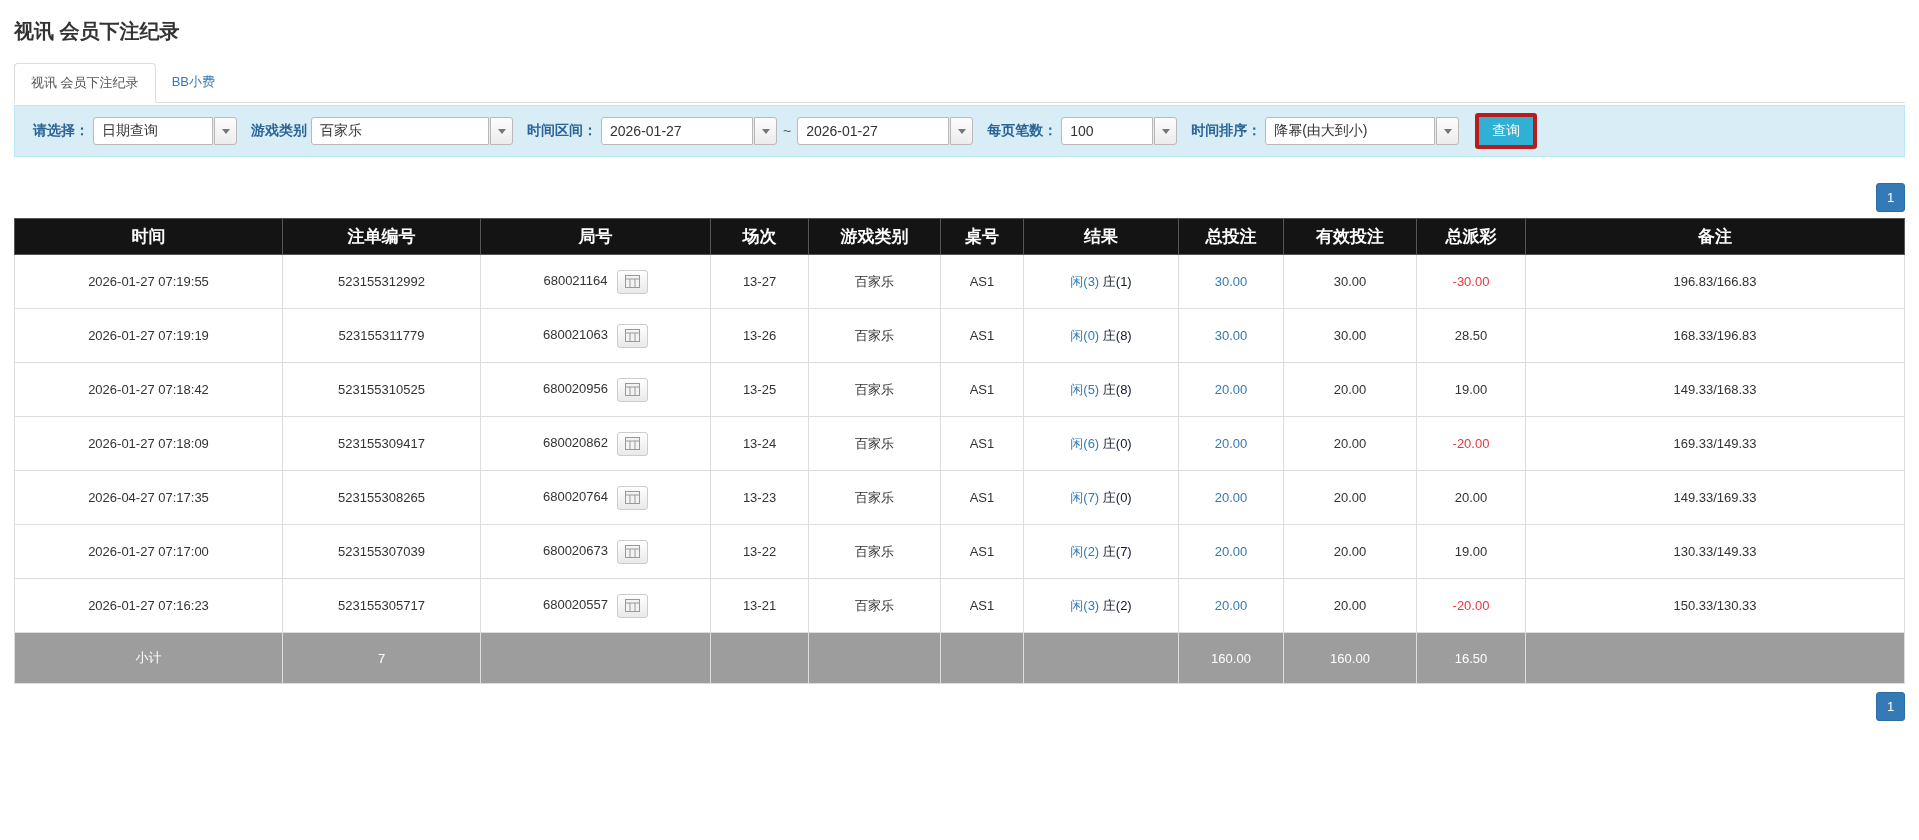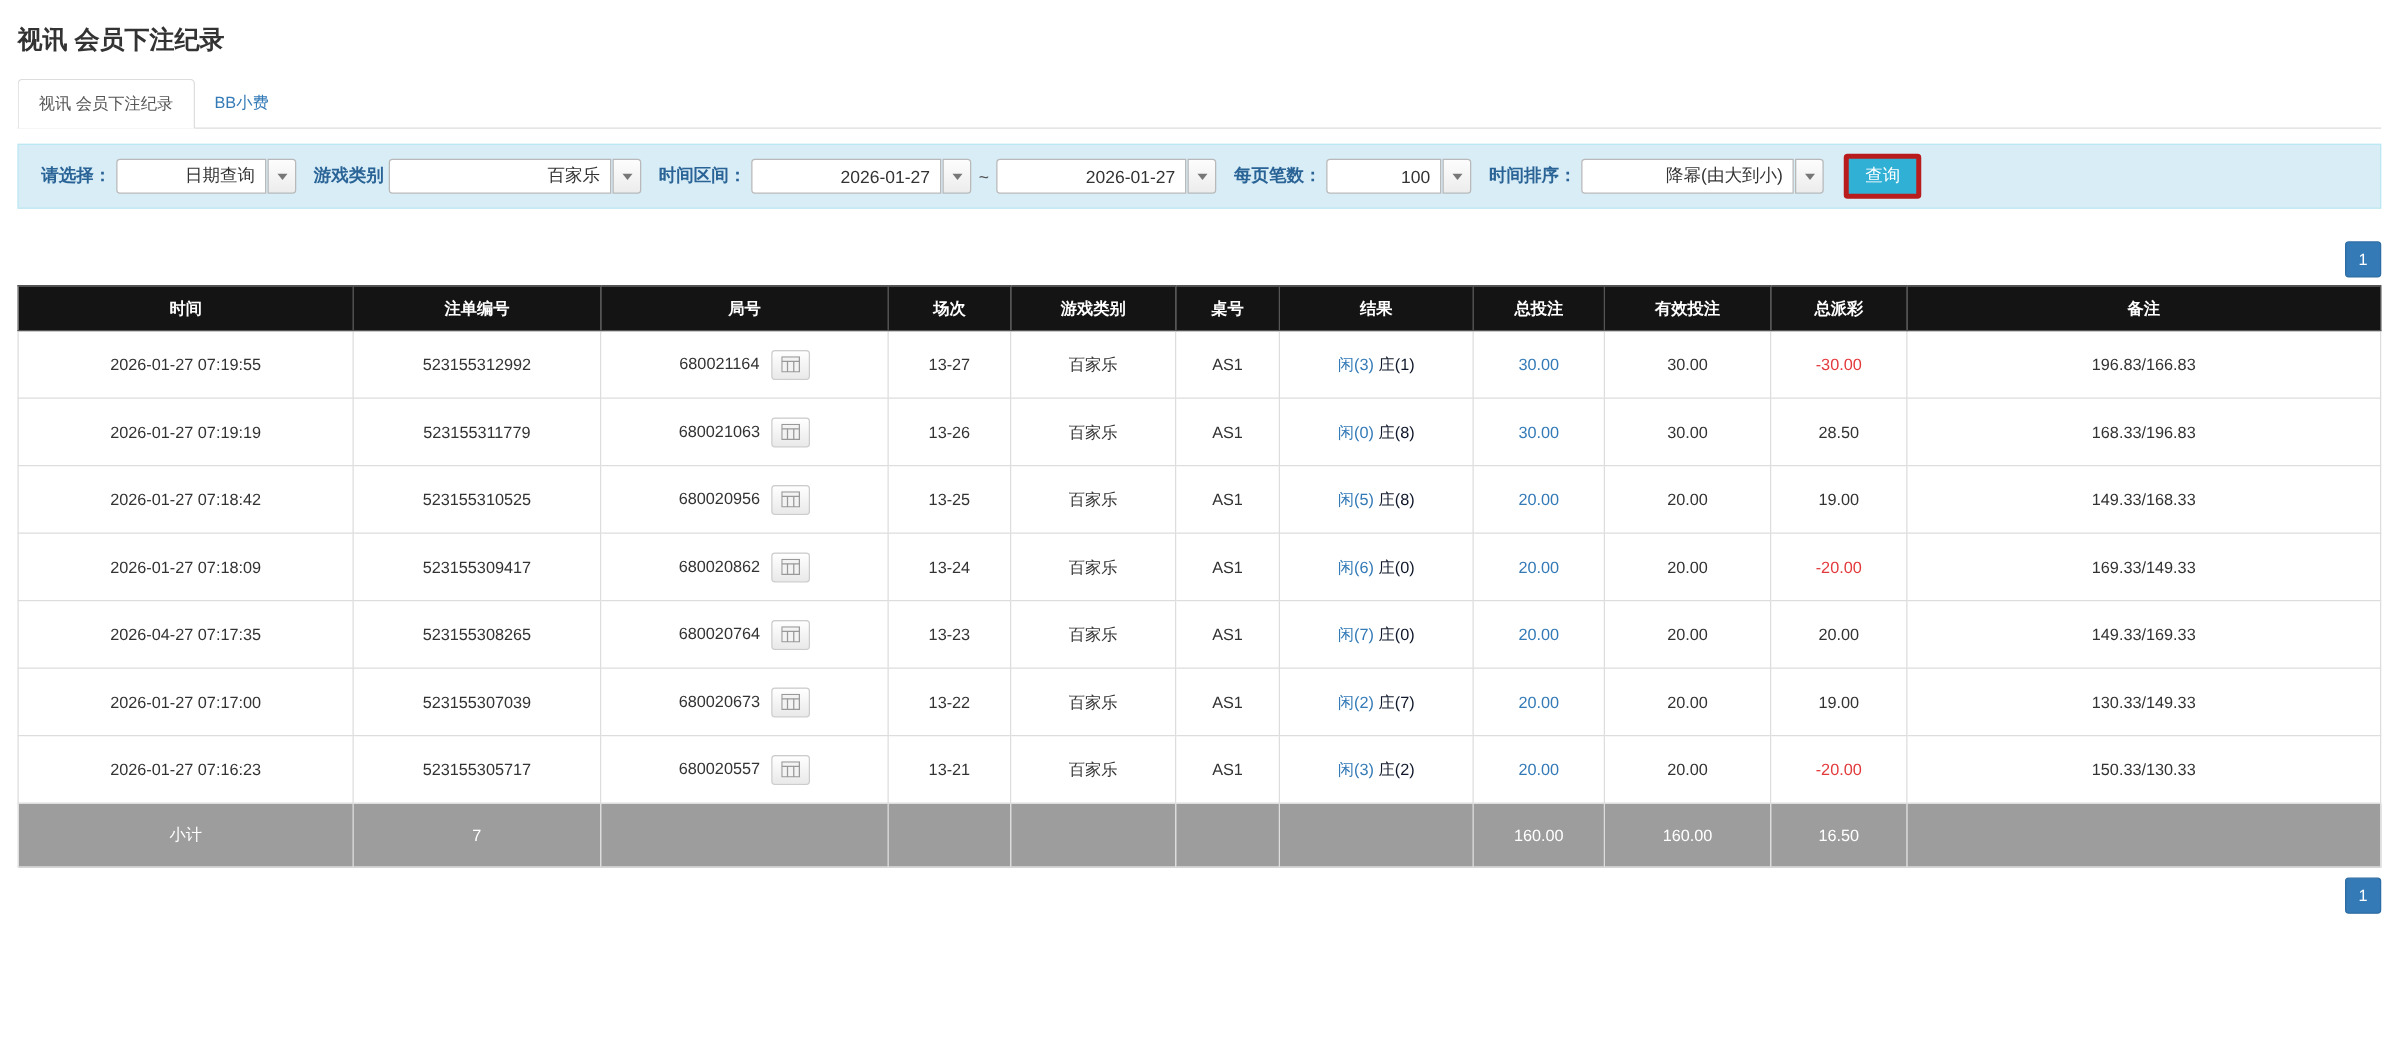--- a/index.html
+++ b/index.html
@@ -19,30 +19,30 @@
     padding:10px 16px; font-size:13px; color:#337ab7;
     cursor:pointer; margin-bottom:-1px; white-space:nowrap;
   }
   .tab.active {
     background:#fff; border:1px solid #ddd; border-bottom-color:#fff;
     border-radius:4px 4px 0 0; color:#555;
   }
 
   
   .filter-bar {
-    margin-top:12px; background:#d9edf7; border:1px solid #bce8f1;
+    margin-top:2px; background:#d9edf7; border:1px solid #bce8f1;
     height:52px; display:flex; align-items:center; padding:0 14px;
     font-size:14px; white-space:nowrap;
   }
   .flabel { color:#2a6496; font-weight:bold; margin:0 4px 0 14px; }
   .flabel:first-child { margin-left:4px; }
   .combo { display:inline-flex; align-items:center; }
   .combo-input {
     height:28px; border:1px solid #b9b9b9; border-radius:3px 0 0 3px;
-    padding:0 8px; font-size:14px; color:#333; font-family:inherit; background:#fff;text-align:right;
+    padding:0 8px; font-size:14px; color:#333; font-family:inherit; background:#fff;
   }
   .combo-btn {
     height:28px; width:23px; border:1px solid #b9b9b9; margin-left:1px;
     background:linear-gradient(#fdfdfd,#ececec); border-radius:0 3px 3px 0;
     display:inline-flex; align-items:center; justify-content:center; cursor:pointer; padding:0;
   }
   .caret {
     display:inline-block; width:0; height:0;
     border-top:5px solid #777; border-left:4px solid transparent; border-right:4px solid transparent;
   }
@@ -66,21 +66,21 @@
   .pagination.bottom { margin-top:8px; }
   .page-btn {
     min-width:29px; height:29px; background:#337ab7; color:#fff;
     border:1px solid #2e6da4; border-radius:3px; font-size:13px; cursor:pointer; font-family:inherit;
   }
 
   
   table { width:100%; border-collapse:collapse; table-layout:fixed; font-size:13px; text-align:center; }
   thead th {
     background:#141414; color:#fff; font-weight:bold; height:36px;
-    border:1px solid #555; font-size:13px; padding:0 20px;
+    border:1px solid #555; font-size:17px; padding:0 20px;
   }
   tbody td { border:1px solid #ddd; height:54px; background:#fff; padding:0 4px; overflow:hidden; }
   tfoot td { background:#9d9d9d; color:#fff; height:51px; border:1px solid #ddd; padding:0 4px; }
 
   .link-blue { color:#337ab7; cursor:pointer; }
   .neg { color:#e4393c; }
   .player { color:#337ab7; }
   .banker { color:#0f172a;margin-top:36px; }
 
   .round-btn {

